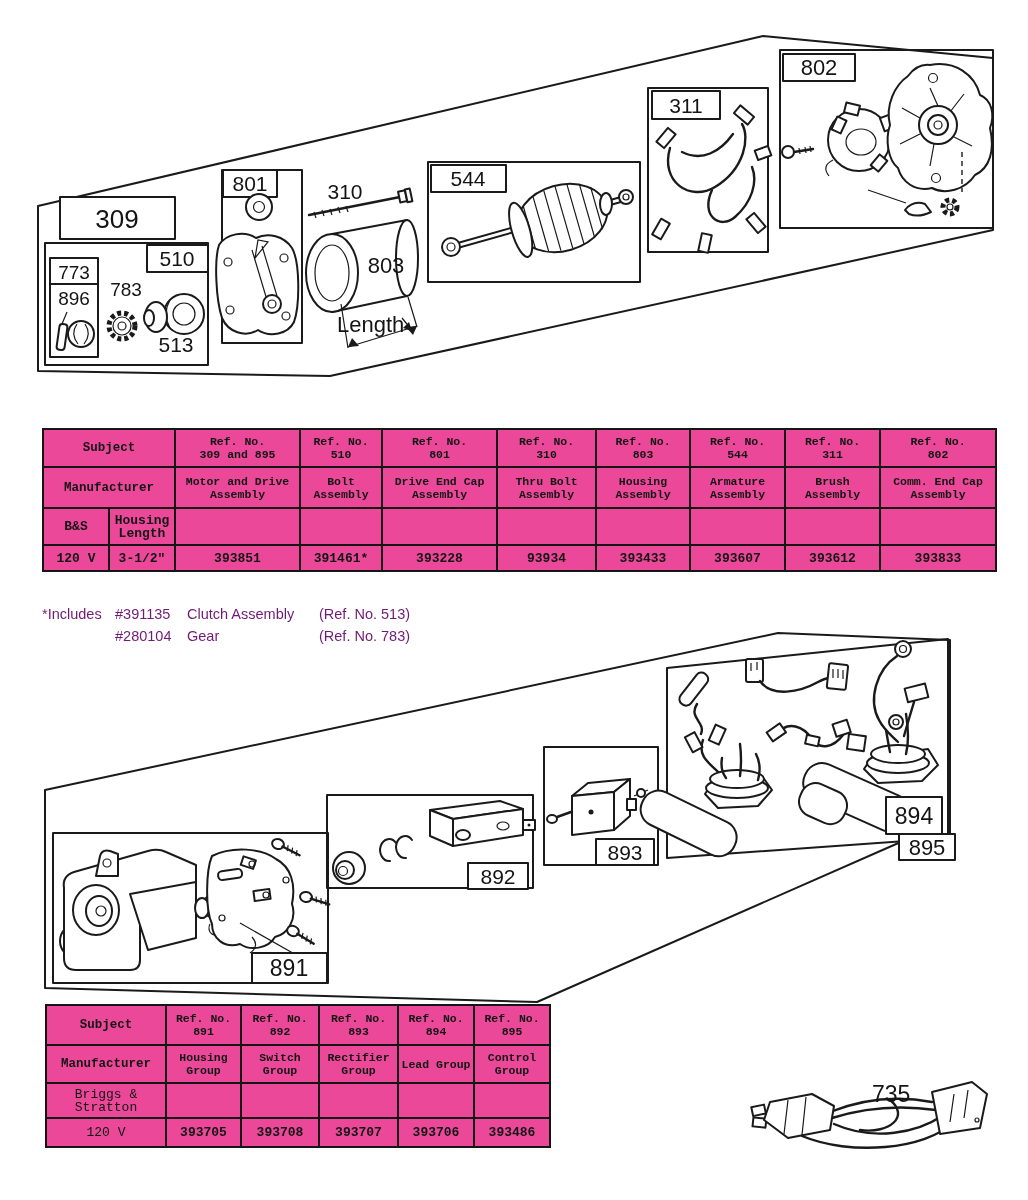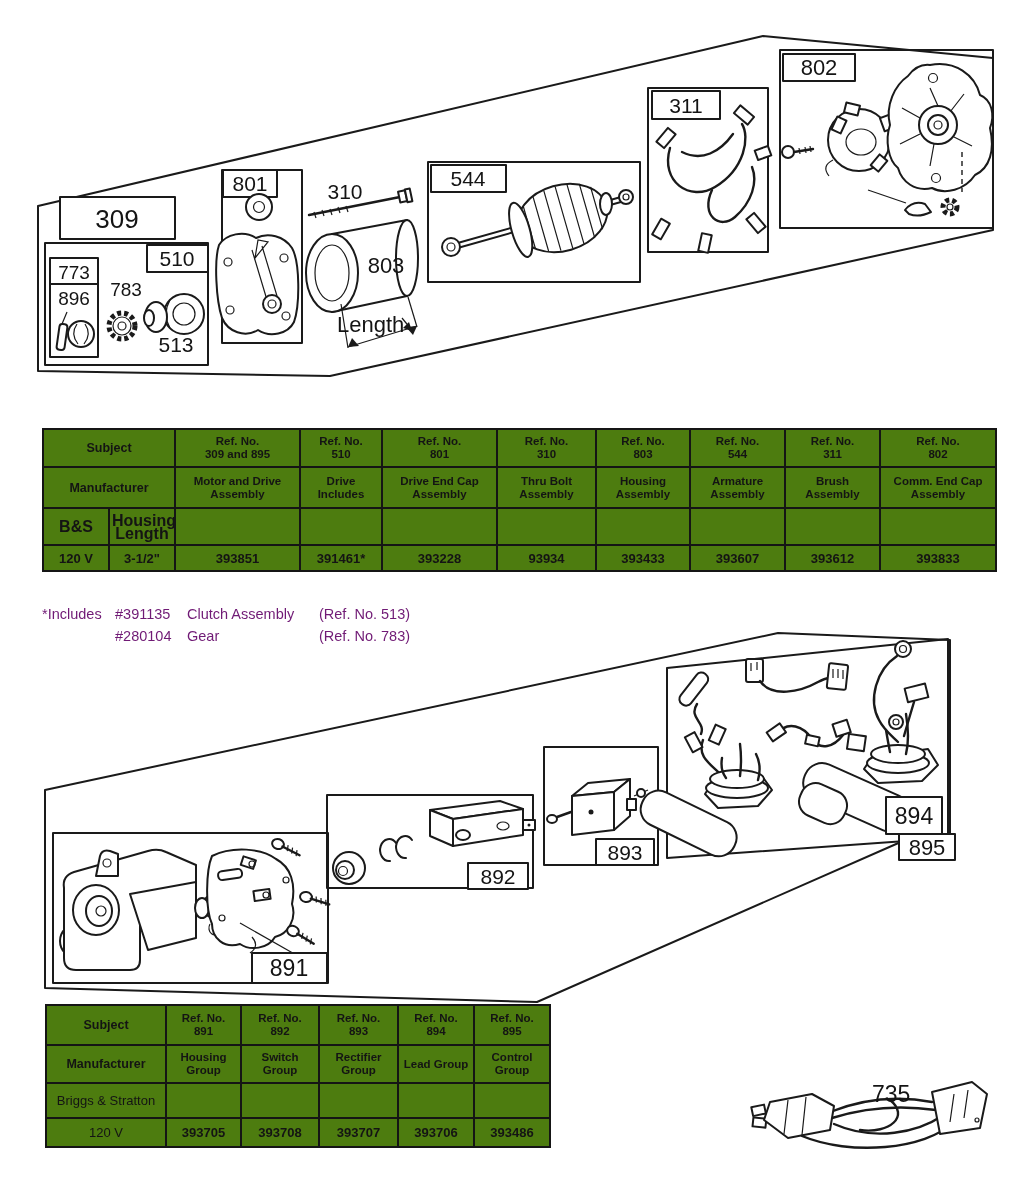--- a/index.html
+++ b/index.html
@@ -8,27 +8,27 @@
   svg{position:absolute;pointer-events:none;}
   .ln{fill:none;stroke:#1a1a1a;stroke-width:2;stroke-linejoin:round;stroke-linecap:round}
   .fw{fill:#ffffff;stroke:#1a1a1a;stroke-width:2;stroke-linejoin:round}
   .thin{fill:none;stroke:#1a1a1a;stroke-width:1.2}
   .wln{fill:none;stroke:#1a1a1a;stroke-width:2.4;stroke-linecap:round}
   .st{font-family:"Liberation Sans",sans-serif;fill:#141414}
   .gear{fill:#fff;stroke:#1a1a1a;stroke-width:5;stroke-dasharray:4 3}
   .dash{fill:none;stroke:#1a1a1a;stroke-width:1.4;stroke-dasharray:5 4}
   .ah{fill:#1a1a1a;stroke:none}
 
-  .ptable{position:absolute;border-collapse:collapse;table-layout:fixed;background:#4d7c0f;}
+  .ptable{position:absolute;border-collapse:collapse;table-layout:fixed;background:#ec4899;font-family:Liberation Mono, monospace;}
   .ptable td{border:2px solid #151515;text-align:center;vertical-align:middle;padding:1px 2px;overflow:hidden;}
   .refhead{font-weight:bold;font-size:11.5px;line-height:13px;}
   .namecell{font-weight:bold;font-size:11.5px;line-height:13px;}
   .valcell{font-weight:bold;font-size:13px;}
   .subjcell{font-weight:bold;font-size:12.5px;}
-  .smallcell{font-weight:bold;font-size:16px;line-height:13px;}
+  .smallcell{font-weight:bold;font-size:13px;line-height:13px;}
 
   .fn{position:absolute;left:42px;top:604px;font-weight:400;font-size:14.5px;color:#701a75;}
   .fn-row{display:grid;grid-template-columns:73px 72px 132px auto;line-height:21.5px;white-space:pre;}
 </style>
 </head>
 <body>
 
 <div id="page">
 
   <svg width="1028" height="412" viewBox="0 0 1028 412" style="left:0;top:0">
@@ -391,21 +391,21 @@
             <div>311</div>
           </td>
       <td class="refhead">
             <div>Ref. No.</div>
             <div>802</div>
           </td>
     </tr>
     <tr style="height:41px">
       <td colspan="2" class="subjcell">Manufacturer</td>
       <td class="namecell">Motor and Drive Assembly</td>
-      <td class="namecell">Drive Includes</td>
+      <td class="namecell">Bolt Assembly</td>
       <td class="namecell">Drive End Cap Assembly</td>
       <td class="namecell">Thru Bolt Assembly</td>
       <td class="namecell">Housing Assembly</td>
       <td class="namecell">Armature Assembly</td>
       <td class="namecell">Brush Assembly</td>
       <td class="namecell">Comm. End Cap Assembly</td>
     </tr>
     <tr style="height:37px">
       <td class="smallcell">B&amp;S</td>
       <td class="smallcell">Housing Length</td>

